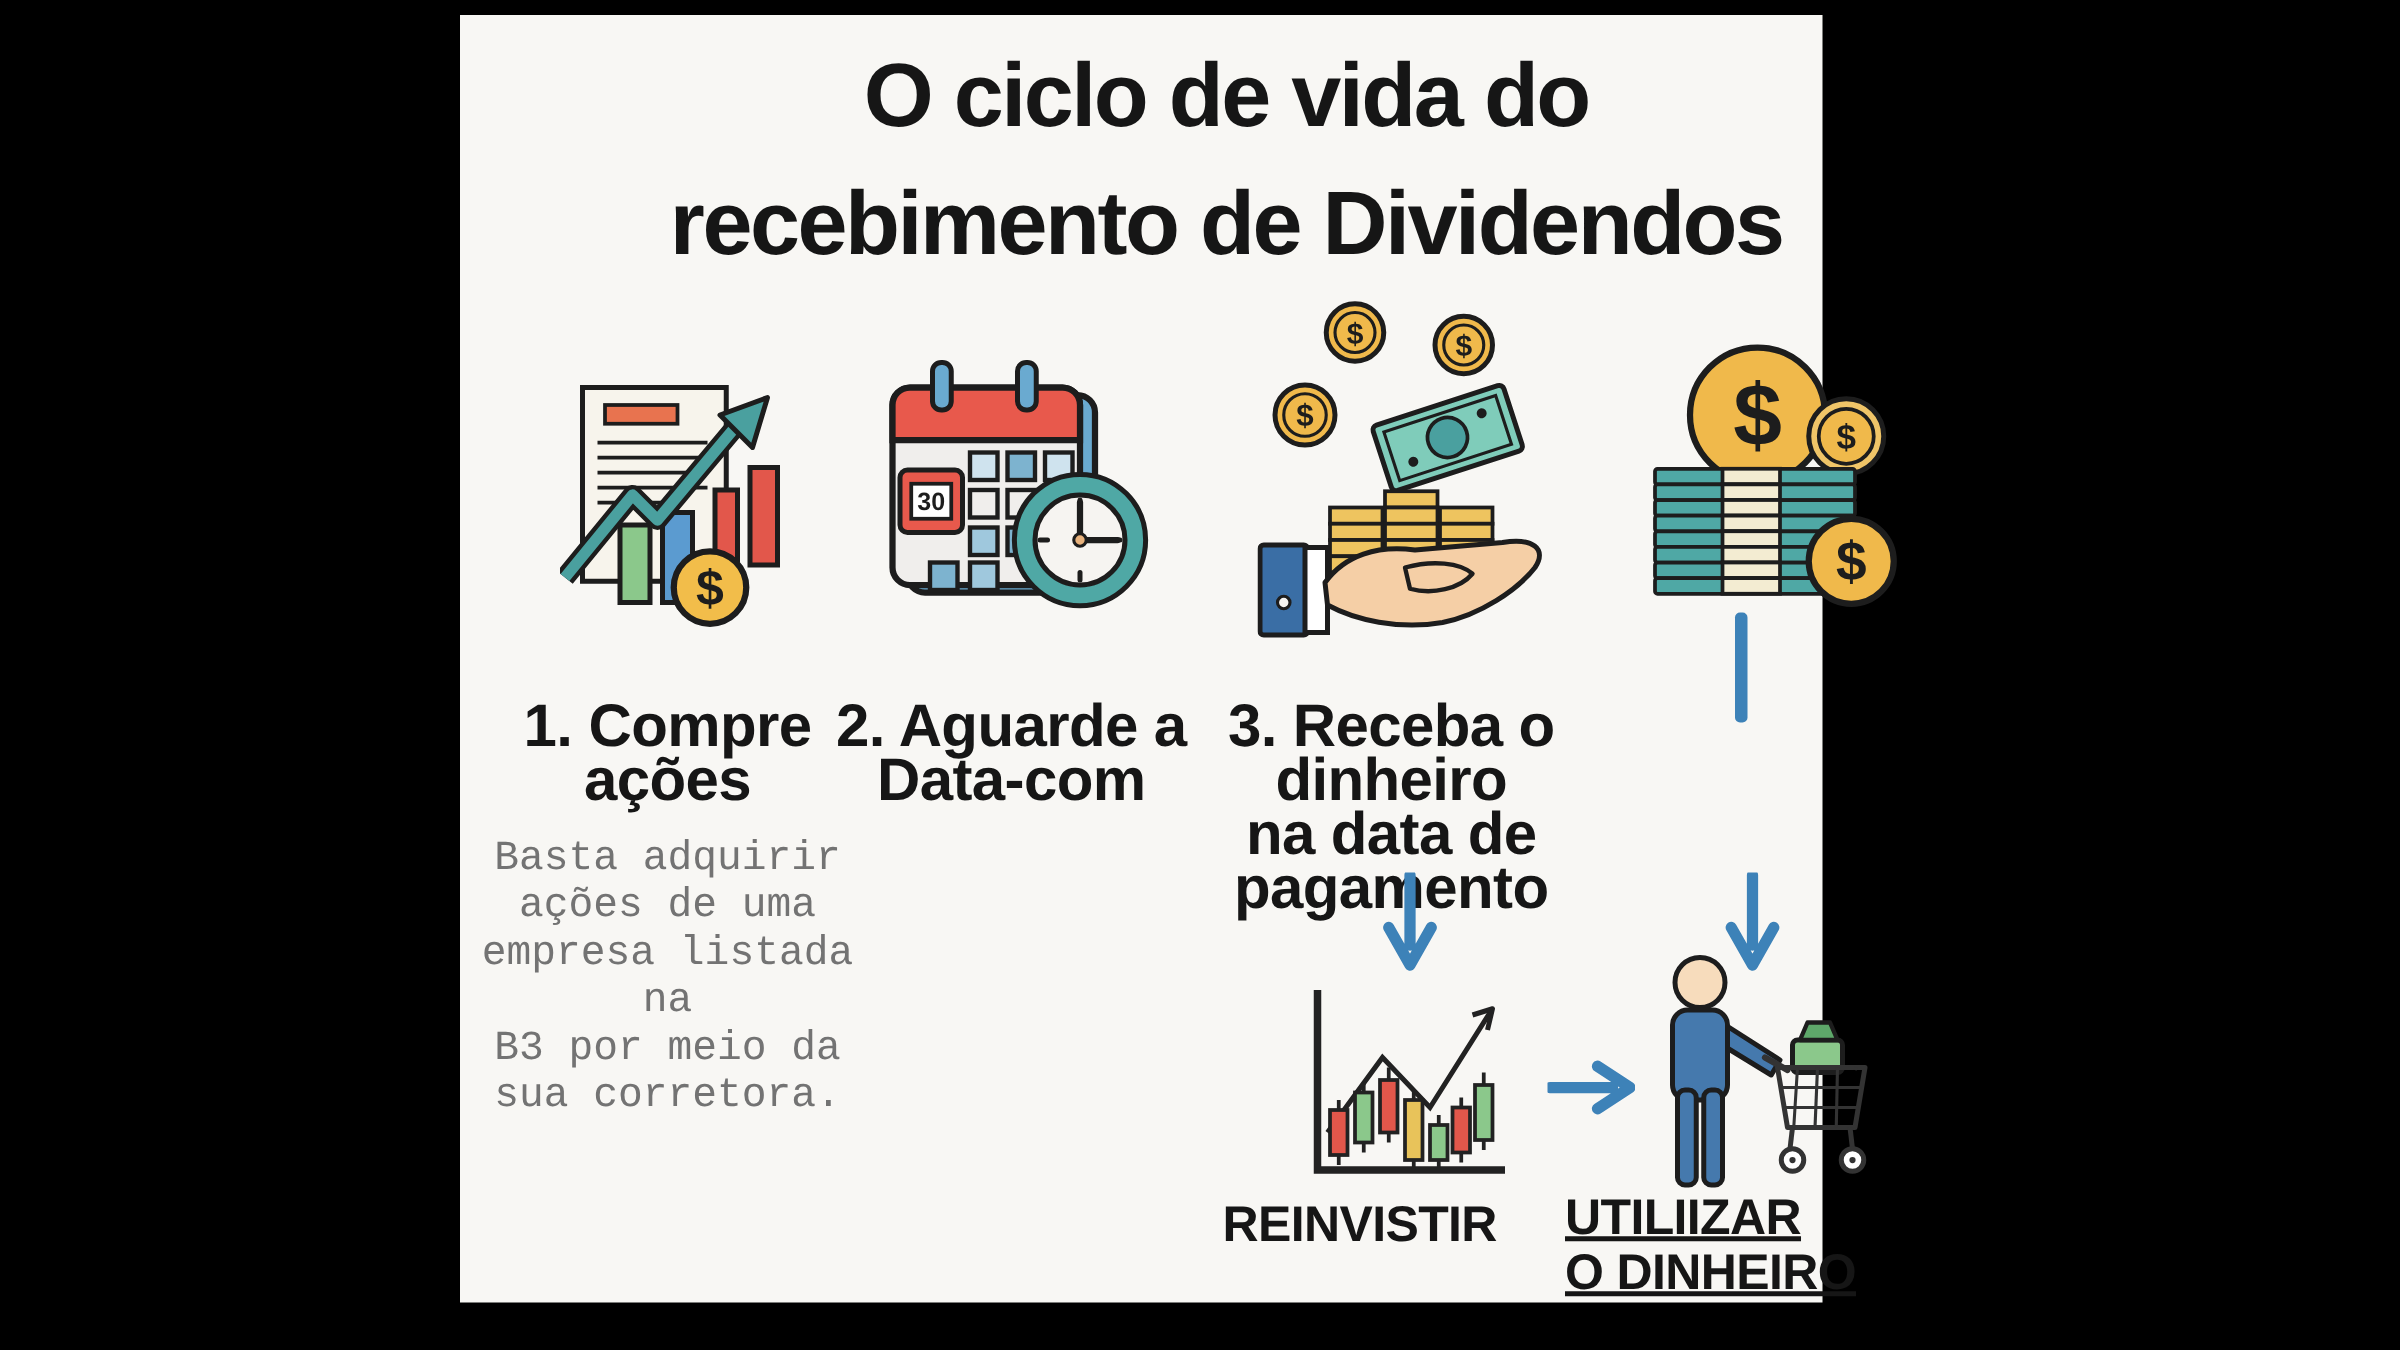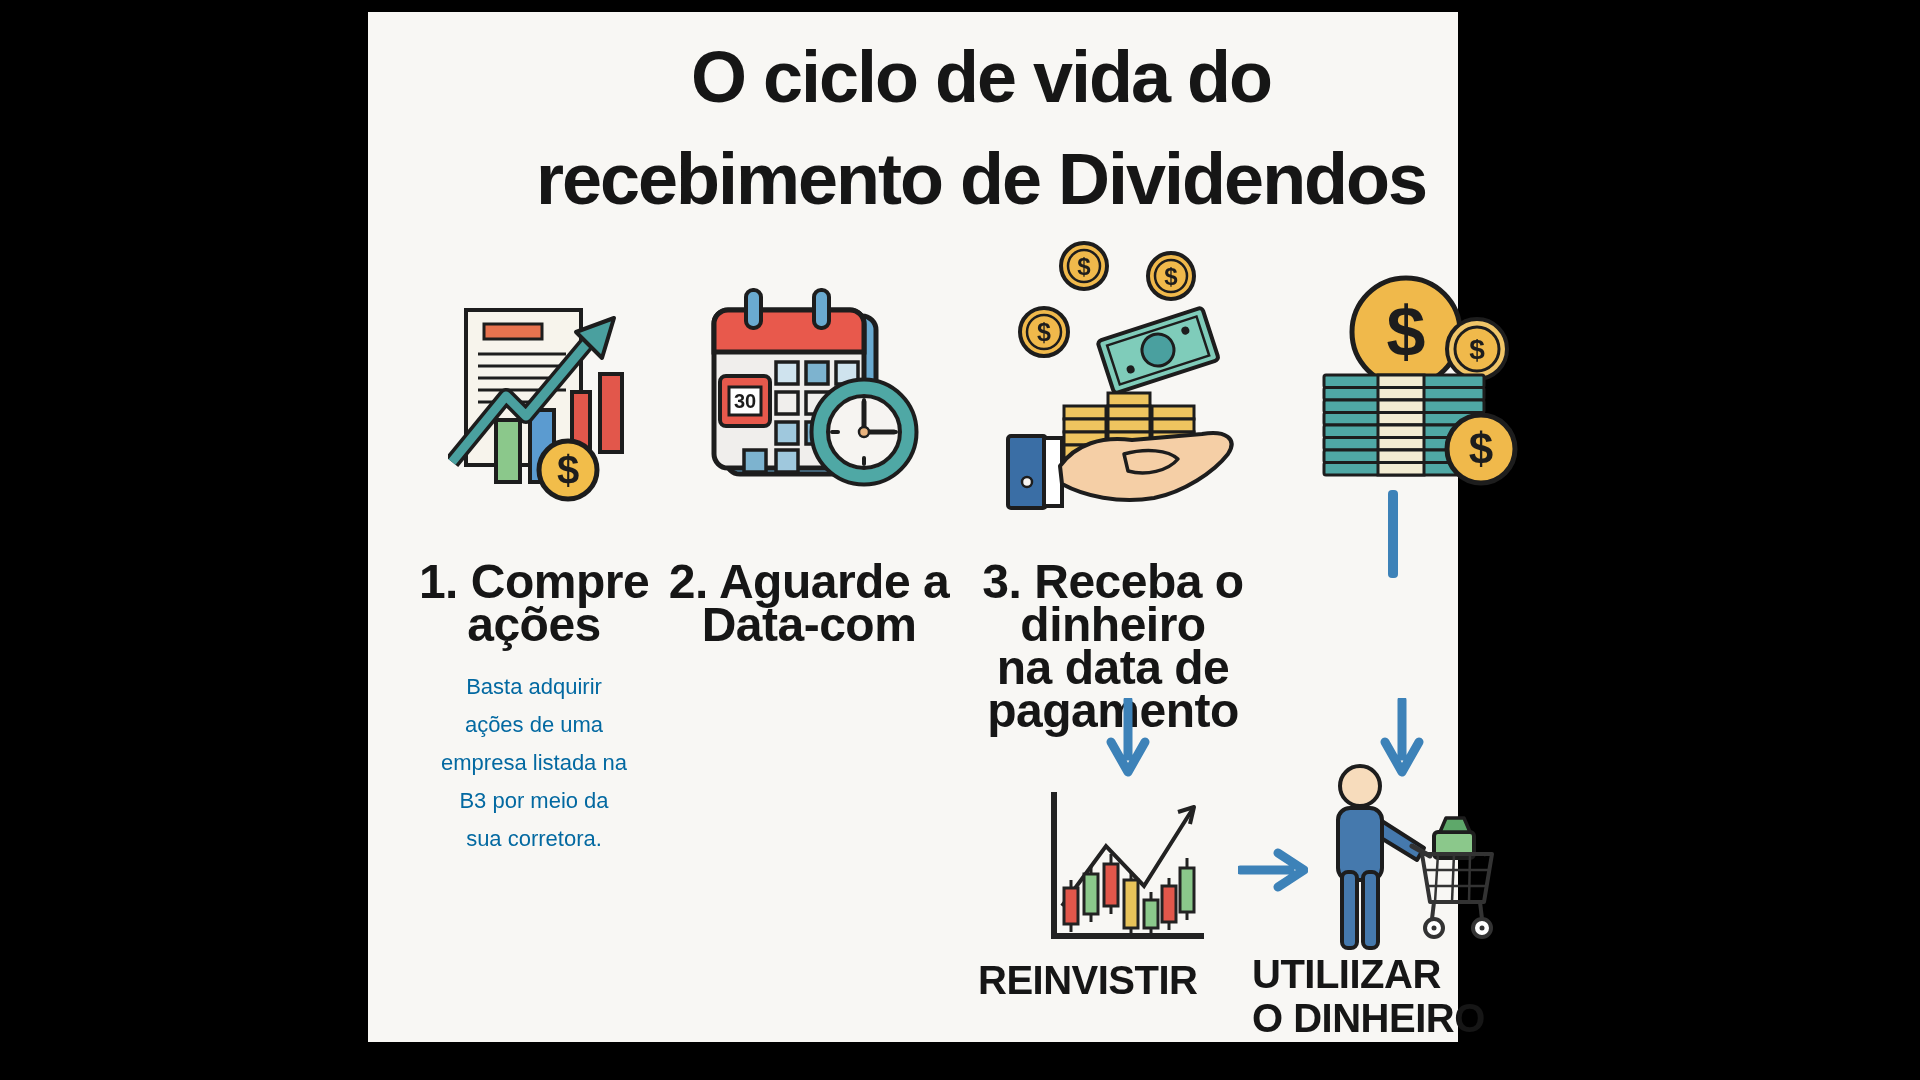--- a/index.html
+++ b/index.html
@@ -3,21 +3,21 @@
 <meta charset="utf-8">
 <style>
   html,body{margin:0;padding:0;background:#000;width:1920px;height:1080px;overflow:hidden;
     font-family:"Liberation Sans",sans-serif;color:#161616;}
   .panel{position:absolute;left:368px;top:12px;width:1090px;height:1030px;background:#f8f7f4;}
   .abs{position:absolute;}
   .lines{white-space:pre-line;}
   .title{left:0;top:14px;width:1226px;text-align:center;font-size:72px;line-height:102px;
     font-weight:700;letter-spacing:-2px;}
   .heading{font-size:48px;line-height:43px;font-weight:700;text-align:center;letter-spacing:-0.5px;}
-  .body-text{font-size:22px;line-height:38px;text-align:center;color:#0369a1;}
+  .body-text{font-size:33px;line-height:38px;text-align:center;color:#737373;font-family:Liberation Mono, monospace;}
   .outcome-label{font-size:40px;line-height:44px;font-weight:700;text-align:left;letter-spacing:-0.5px;}
   .connector{background:#3d82b8;border-radius:4px;}
   svg{display:block;}
 </style>
 </head>
 <body>
 
 <div class="panel">
 
   <div class="abs title lines">O ciclo de vida do
@@ -236,16 +236,16 @@
       <line x1="126" y1="142" x2="124" y2="159" stroke="#333" stroke-width="4"></line>
       <line x1="172" y1="142" x2="174" y2="159" stroke="#333" stroke-width="4"></line>
       <circle cx="126" cy="168" r="9" fill="#fff" stroke="#333" stroke-width="4"></circle>
       <circle cx="174" cy="168" r="9" fill="#fff" stroke="#333" stroke-width="4"></circle>
       <circle cx="126" cy="168" r="2.5" fill="#333"></circle>
         <circle cx="174" cy="168" r="2.5" fill="#333"></circle>
     </svg>
   </div>
 
   <div class="abs outcome-label lines" style="left:610px;top:946px;width:300px;">REINVISTIR</div>
-  <div class="abs outcome-label lines" style="left:884px;top:940px;width:340px;">UTILIIZAR
+  <div class="abs outcome-label lines" style="left:884px;top:940px;width:340px;text-decoration:underline;">UTILIIZAR
 O DINHEIRO</div>
 
 </div>
 
 </body></html>

